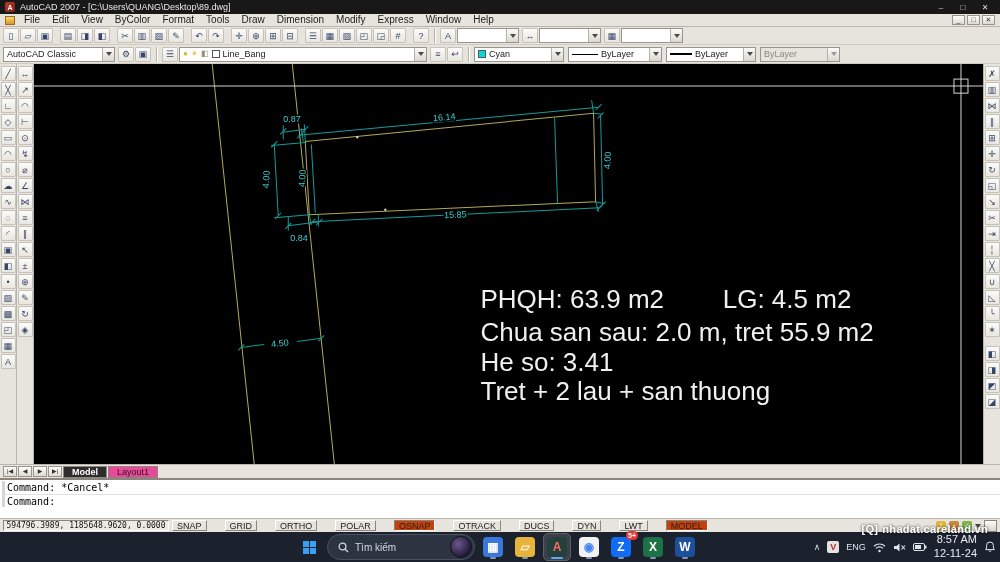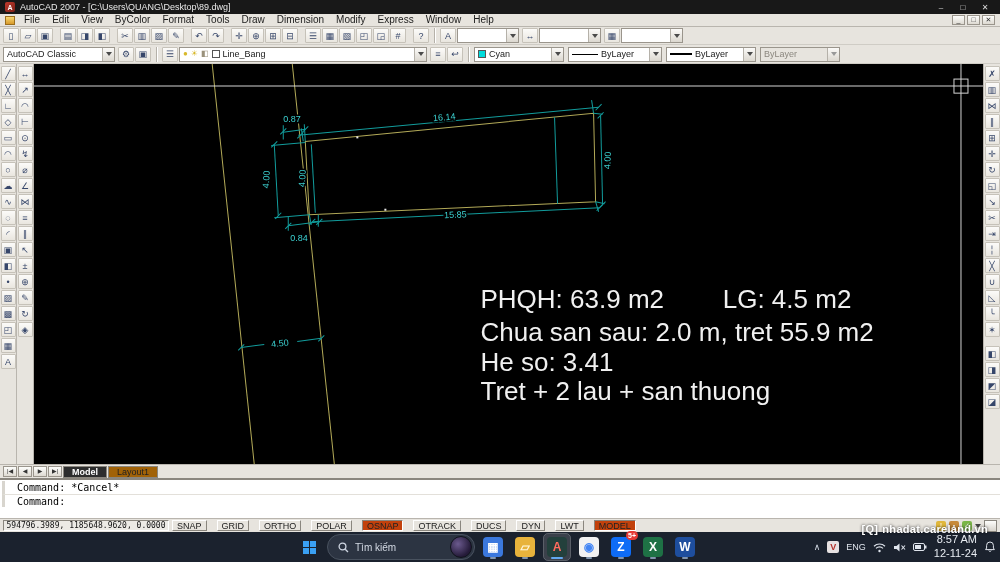--- a/index.html
+++ b/index.html
@@ -57,25 +57,25 @@
   .dimtxt{fill:var(--dim-text);font-size:9px;font-family:"Liberation Sans",sans-serif;paint-order:stroke;stroke:#000;stroke-width:3px}
   .anno{fill:var(--annotation-white);font-size:26px;font-family:"Liberation Sans",sans-serif}
   .xhair{stroke:#d4d4d4;stroke-width:1;fill:none}
   .blip{fill:#e8e8e8}
 
   
   .tabsrow{height:14px;background:var(--chrome);border-top:1px solid var(--chrome-dark);display:flex;align-items:center;gap:1px;padding-left:3px;font-size:9px;flex:0 0 auto}
   .navbtn{min-width:14px;height:11px;border:1px solid #9a958c;background:linear-gradient(#fdfdfb,#dedad2);font-size:6px;line-height:9px;text-align:center;color:#333;padding:0 1px}
   .tab{padding:0 8px;height:12px;line-height:11px;border:1px solid #8a867e}
   .tab.active{background:#2d2d2d;color:#fff;font-weight:bold}
-  .tab.inactive{background:#a16207;color:#222}
+  .tab.inactive{background:#ec4899;color:#222}
 
   
   .cmdwin{height:40px;background:#fff;border-top:2px solid #8a867e;font-family:"DejaVu Sans Mono","Liberation Mono",monospace;font-size:10px;color:#000;padding:1px 0 0 2px;flex:0 0 auto}
-  .cmdline{height:13px;line-height:13px;padding-left:12px;border-left:3px solid #d8d5ce}
+  .cmdline{height:13px;line-height:13px;padding-left:2px;border-left:3px solid #d8d5ce}
   .cmdinput{border-top:1px solid #e3e0da}
 
   
   .statusbar{height:14px;background:var(--chrome);border-top:1px solid var(--chrome-dark);display:flex;align-items:center;gap:3px;padding:0 3px;font-size:9px;flex:0 0 auto}
   .coords{width:166px;height:11px;line-height:10px;text-align:center;font-family:"DejaVu Sans Mono","Liberation Mono",monospace;font-size:8px;background:#eceae5;border:1px solid;border-color:#8a867e #fff #fff #8a867e;flex:0 0 auto}
   .tg{height:11px;line-height:10px;padding:0 4px;border:1px solid;border-color:#fff #8a867e #8a867e #fff;color:#222;flex:0 0 auto}
   .tg.on{border-color:#8a867e #fff #fff #8a867e;background:#c2410c}
   .tray{margin-left:auto;display:flex;align-items:center;gap:3px}
   .trayicon{width:10px;height:10px;border-radius:2px;font-size:7px;line-height:10px;text-align:center;color:#fff}
   .traytri{width:0;height:0;border-left:3px solid transparent;border-right:3px solid transparent;border-top:4px solid #444}
@@ -432,21 +432,21 @@
     <span class="tab inactive">Layout1</span>
   </div>
 
   <div class="cmdwin">
     <div class="cmdline">Command: *Cancel*</div>
     <div class="cmdline cmdinput">Command:</div>
   </div>
 
   <div class="statusbar">
     <span class="coords">594796.3989, 1185648.9620, 0.0000</span>
-    <div style="display:flex;gap:10px">
+    <div style="display:flex;gap:18px">
 
     <span class="tg">SNAP</span>
         <span class="tg">GRID</span>
         <span class="tg">ORTHO</span>
         <span class="tg">POLAR</span>
         <span class="tg on">OSNAP</span>
         <span class="tg">OTRACK</span>
         <span class="tg">DUCS</span>
         <span class="tg">DYN</span>
         <span class="tg">LWT</span>

